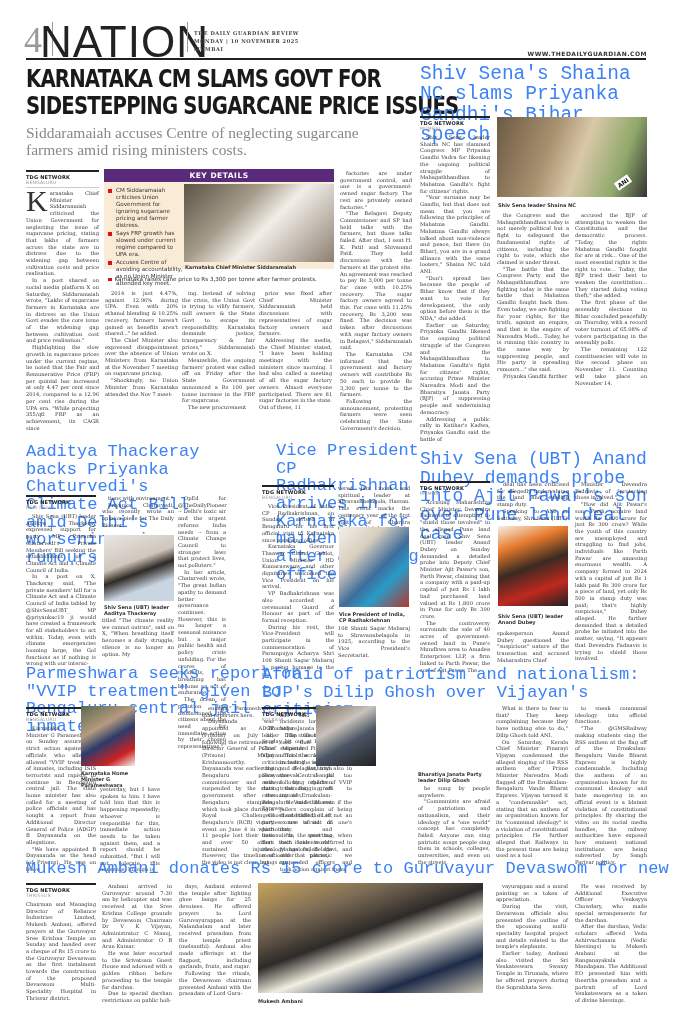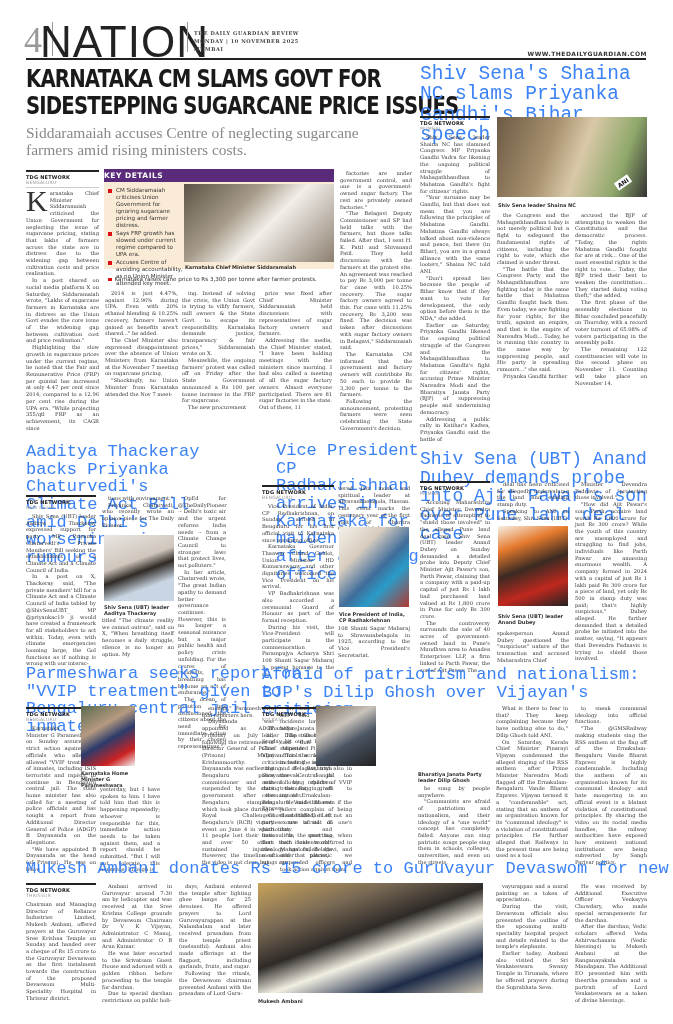--- a/index.html
+++ b/index.html
@@ -12,21 +12,21 @@
 .masthead-info{left:194px;top:29px;font-family:"DejaVu Serif",serif;font-size:5px;font-weight:bold;letter-spacing:0.6px;line-height:8px;color:#444}
 .site-url{right:26px;top:50px;font-family:"DejaVu Sans",sans-serif;font-size:6px;font-weight:bold;letter-spacing:0.5px;color:#333}
 .top-rule{left:26px;top:58px;width:620px;height:2px;background:#222}
 .h-lead{left:26px;top:66px;width:390px;font-family:"DejaVu Sans",sans-serif;font-weight:bold;font-size:24px;line-height:27px;letter-spacing:-1px;transform:scaleX(0.82);transform-origin:left top;white-space:nowrap;color:#1a1a1a}
 .sub-lead{left:26px;top:124px;width:360px;font-family:"Liberation Serif",serif;font-size:15.5px;line-height:17px;color:#888}
 .tdg{font-family:"DejaVu Sans",sans-serif;font-size:5px;font-weight:bold;color:#222;border-top:2px solid #222;padding-top:2px;letter-spacing:.2px}
 .place{font-family:"DejaVu Sans",sans-serif;font-size:4.5px;color:#999;letter-spacing:.3px}
 .body{font-size:5.2px;line-height:6.7px;text-align:justify;color:#333;font-family:"DejaVu Serif",serif}
 .body p{text-indent:6px}
 .keydet{left:104px;top:169px;width:230px;height:100px;background:#faebd6}
-.keydet-hdr{left:104px;top:169px;width:230px;height:13px;background:#5a2b7a;color:#fff;text-align:left;font-family:"DejaVu Sans",sans-serif;font-weight:bold;font-size:7.5px;line-height:13px;letter-spacing:.5px}
+.keydet-hdr{left:104px;top:169px;width:230px;height:13px;background:#5a2b7a;color:#fff;text-align:center;font-family:"DejaVu Sans",sans-serif;font-weight:bold;font-size:7.5px;line-height:13px;letter-spacing:.5px}
 .kd-list{left:108px;top:187px;width:76px;font-family:"DejaVu Sans",sans-serif;font-size:5.6px;line-height:7px;color:#333}
 .kd-list li{list-style:none;position:relative;padding-left:8px;margin-bottom:1px}
 .kd-list li:before{content:"";position:absolute;left:0;top:2px;width:3.5px;height:3.5px;background:#d11}
 .kd-last{left:108px;top:276px;width:230px;font-family:"DejaVu Sans",sans-serif;font-size:5.6px;color:#333;white-space:nowrap}
 .kd-last:before{content:"";display:inline-block;width:3.5px;height:3.5px;background:#d11;margin-right:3px}
 .photo{background:linear-gradient(135deg,#7a6a58,#b9a48a 40%,#e8e1d6 60%,#6c6055);}
 .caption{font-family:"DejaVu Sans",sans-serif;font-size:5px;font-weight:bold;color:#333;line-height:6px}
 .h2{font-family:Liberation Mono, monospace;color:#3b82f6;line-height:1.04}
 .bigdrop{float:left;font-size:30px;line-height:22px;margin-right:2px;font-family:"Liberation Serif",serif}
 .rule{height:1px;background:#ccc}

